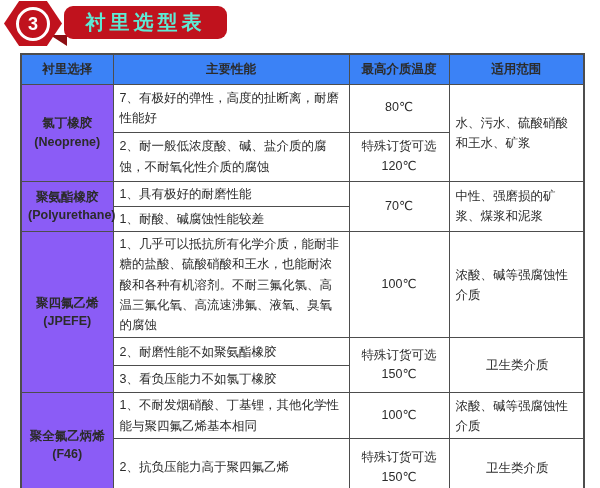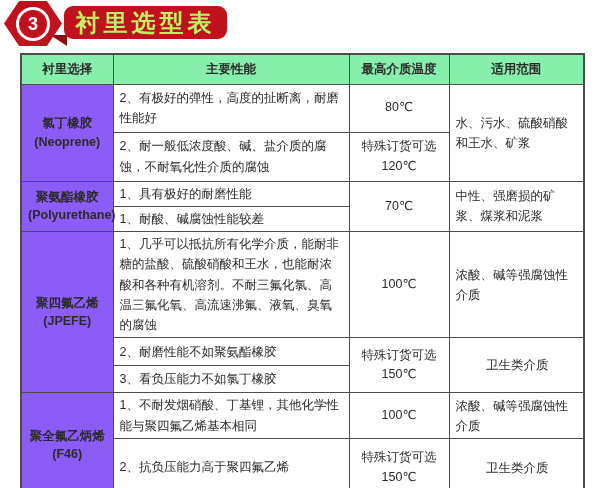--- a/index.html
+++ b/index.html
@@ -13,21 +13,21 @@
   .ribbon-fold{
     position:absolute;left:50px;top:35px;width:17px;height:11px;
     background:#8c0e13;clip-path:polygon(0 0,100% 0,100% 100%);z-index:0;
   }
   .title-pill{
     position:absolute;left:64px;top:6px;width:163px;height:33px;
     background:#c0121d;border-radius:9px;z-index:1;
     display:flex;align-items:center;justify-content:center;
   }
   .title-pill span{
-    color:#bef264;font-size:24px;font-weight:bold;letter-spacing:4px;
+    color:#5eead4;font-size:20px;font-weight:bold;letter-spacing:4px;
   }
   .hex-badge{
     position:absolute;left:4px;top:1px;width:58px;height:45px;
     background:#c0121d;z-index:2;
     clip-path:polygon(26% 0,74% 0,100% 50%,74% 100%,26% 100%,0 50%);
     display:flex;align-items:center;justify-content:center;
   }
   .hex-circle{
     width:28px;height:28px;border:3px solid #ffffff;border-radius:50%;
     display:flex;align-items:center;justify-content:center;
@@ -38,21 +38,21 @@
     position:absolute;left:20px;top:53px;width:563px;
     border-collapse:collapse;table-layout:fixed;
     border:2px solid #4d4d4d;
   }
   table.lining th,table.lining td{
     border:1.5px solid #4d4d4d;
     font-size:12.5px;color:#2b2b2b;
     padding:2px 6px;box-sizing:border-box;
   }
   th.colhead{
-    background:#86efac;color:#ffffff;font-size:13.5px;font-weight:bold;
+    background:#3b82f6;color:#ffffff;font-size:13.5px;font-weight:bold;
     padding:4px 2px;
   }
   td.name{
     background:#8b5cf6;color:#ffffff;font-weight:bold;
     text-align:center;font-size:13px;line-height:1.45;padding:2px 2px;
   }
   td.perf{text-align:left;line-height:1.62;padding:4px 8px;}
   td.temp{text-align:center;line-height:1.55;font-size:13px;padding:2px 3px;}
   td.range{text-align:left;line-height:1.6;padding:4px 9px;}
   td.range.center{text-align:center;padding-left:8px;}
@@ -90,21 +90,21 @@
     <th class="colhead">主要性能</th>
     <th class="colhead">最高介质温度</th>
     <th class="colhead">适用范围</th>
   </tr>
 
   <tr class="rh-1a">
     <td class="name" rowspan="2">
       <div>氯丁橡胶</div>
       <div>(Neoprene)</div>
     </td>
-    <td class="perf">2、有极好的弹性，高度的扯断离，耐磨性能好</td>
+    <td class="perf">7、有极好的弹性，高度的扯断离，耐磨性能好</td>
     <td class="temp">80℃</td>
     <td class="range" rowspan="2">水、污水、硫酸硝酸和王水、矿浆</td>
   </tr>
   <tr class="rh-1b">
     <td class="perf">2、耐一般低浓度酸、碱、盐介质的腐蚀，不耐氧化性介质的腐蚀</td>
     <td class="temp">
       <div>特殊订货可选</div>
       <div>120℃</div>
     </td>
   </tr>

